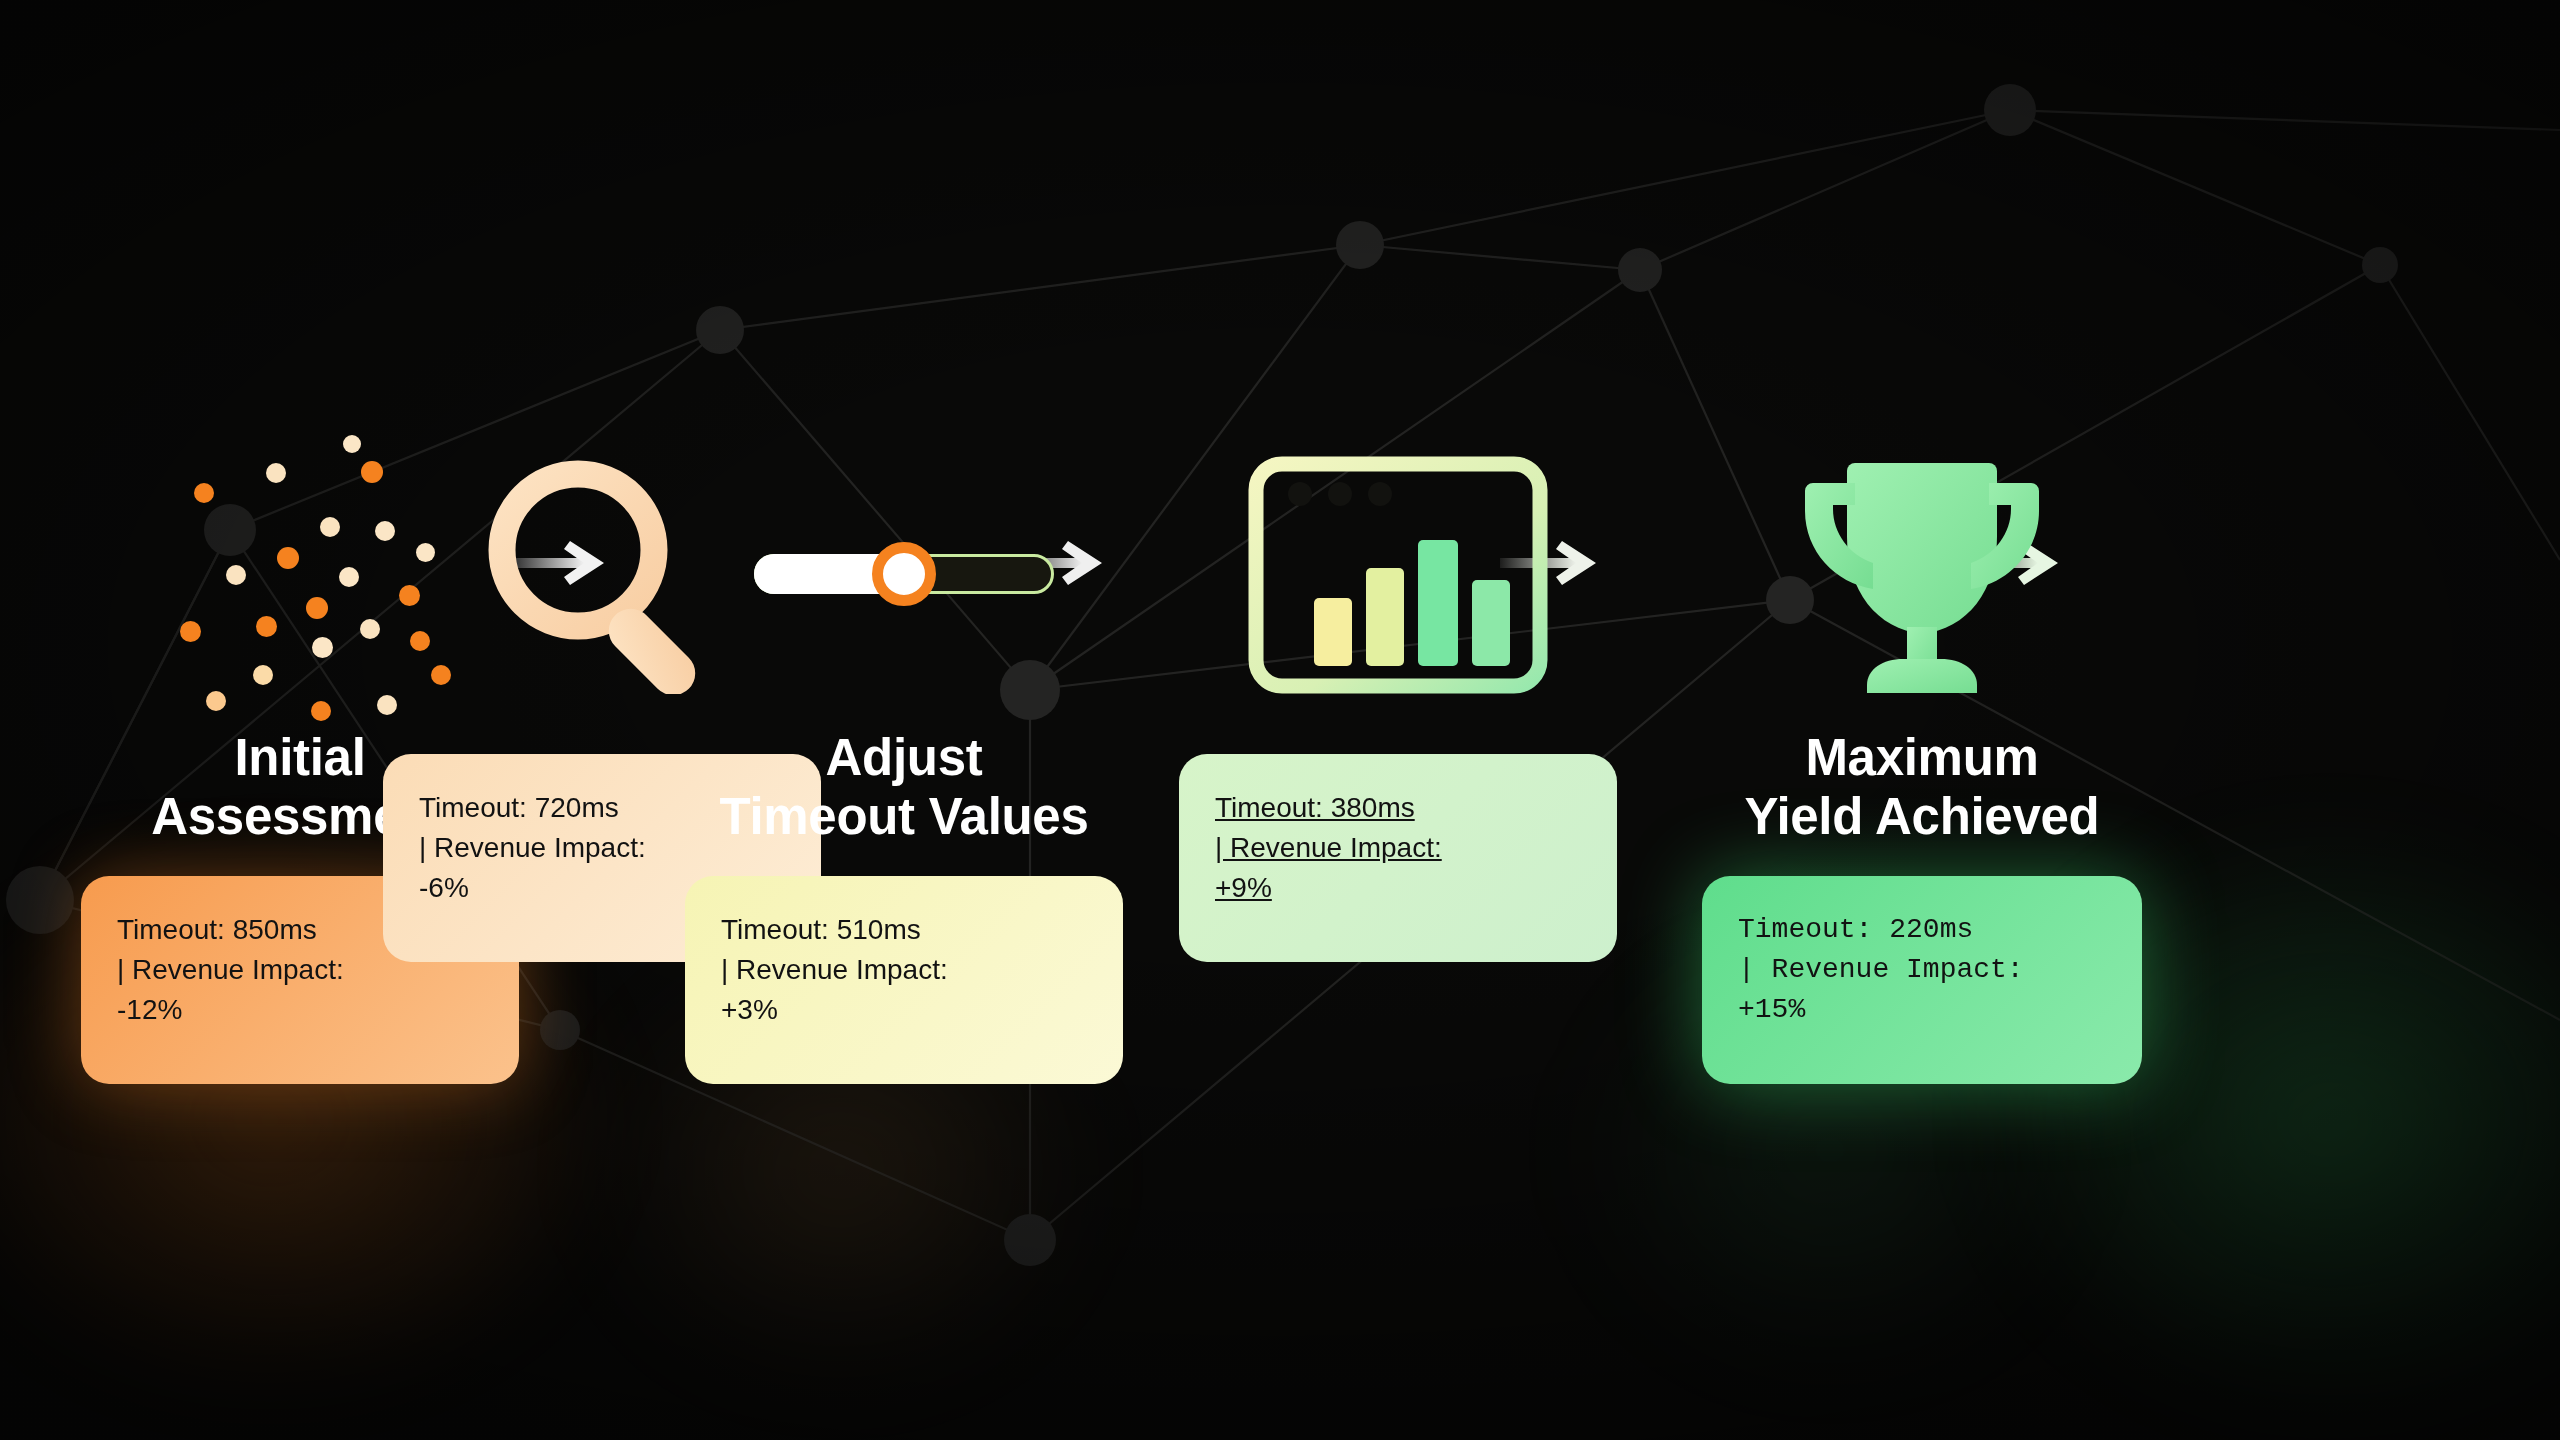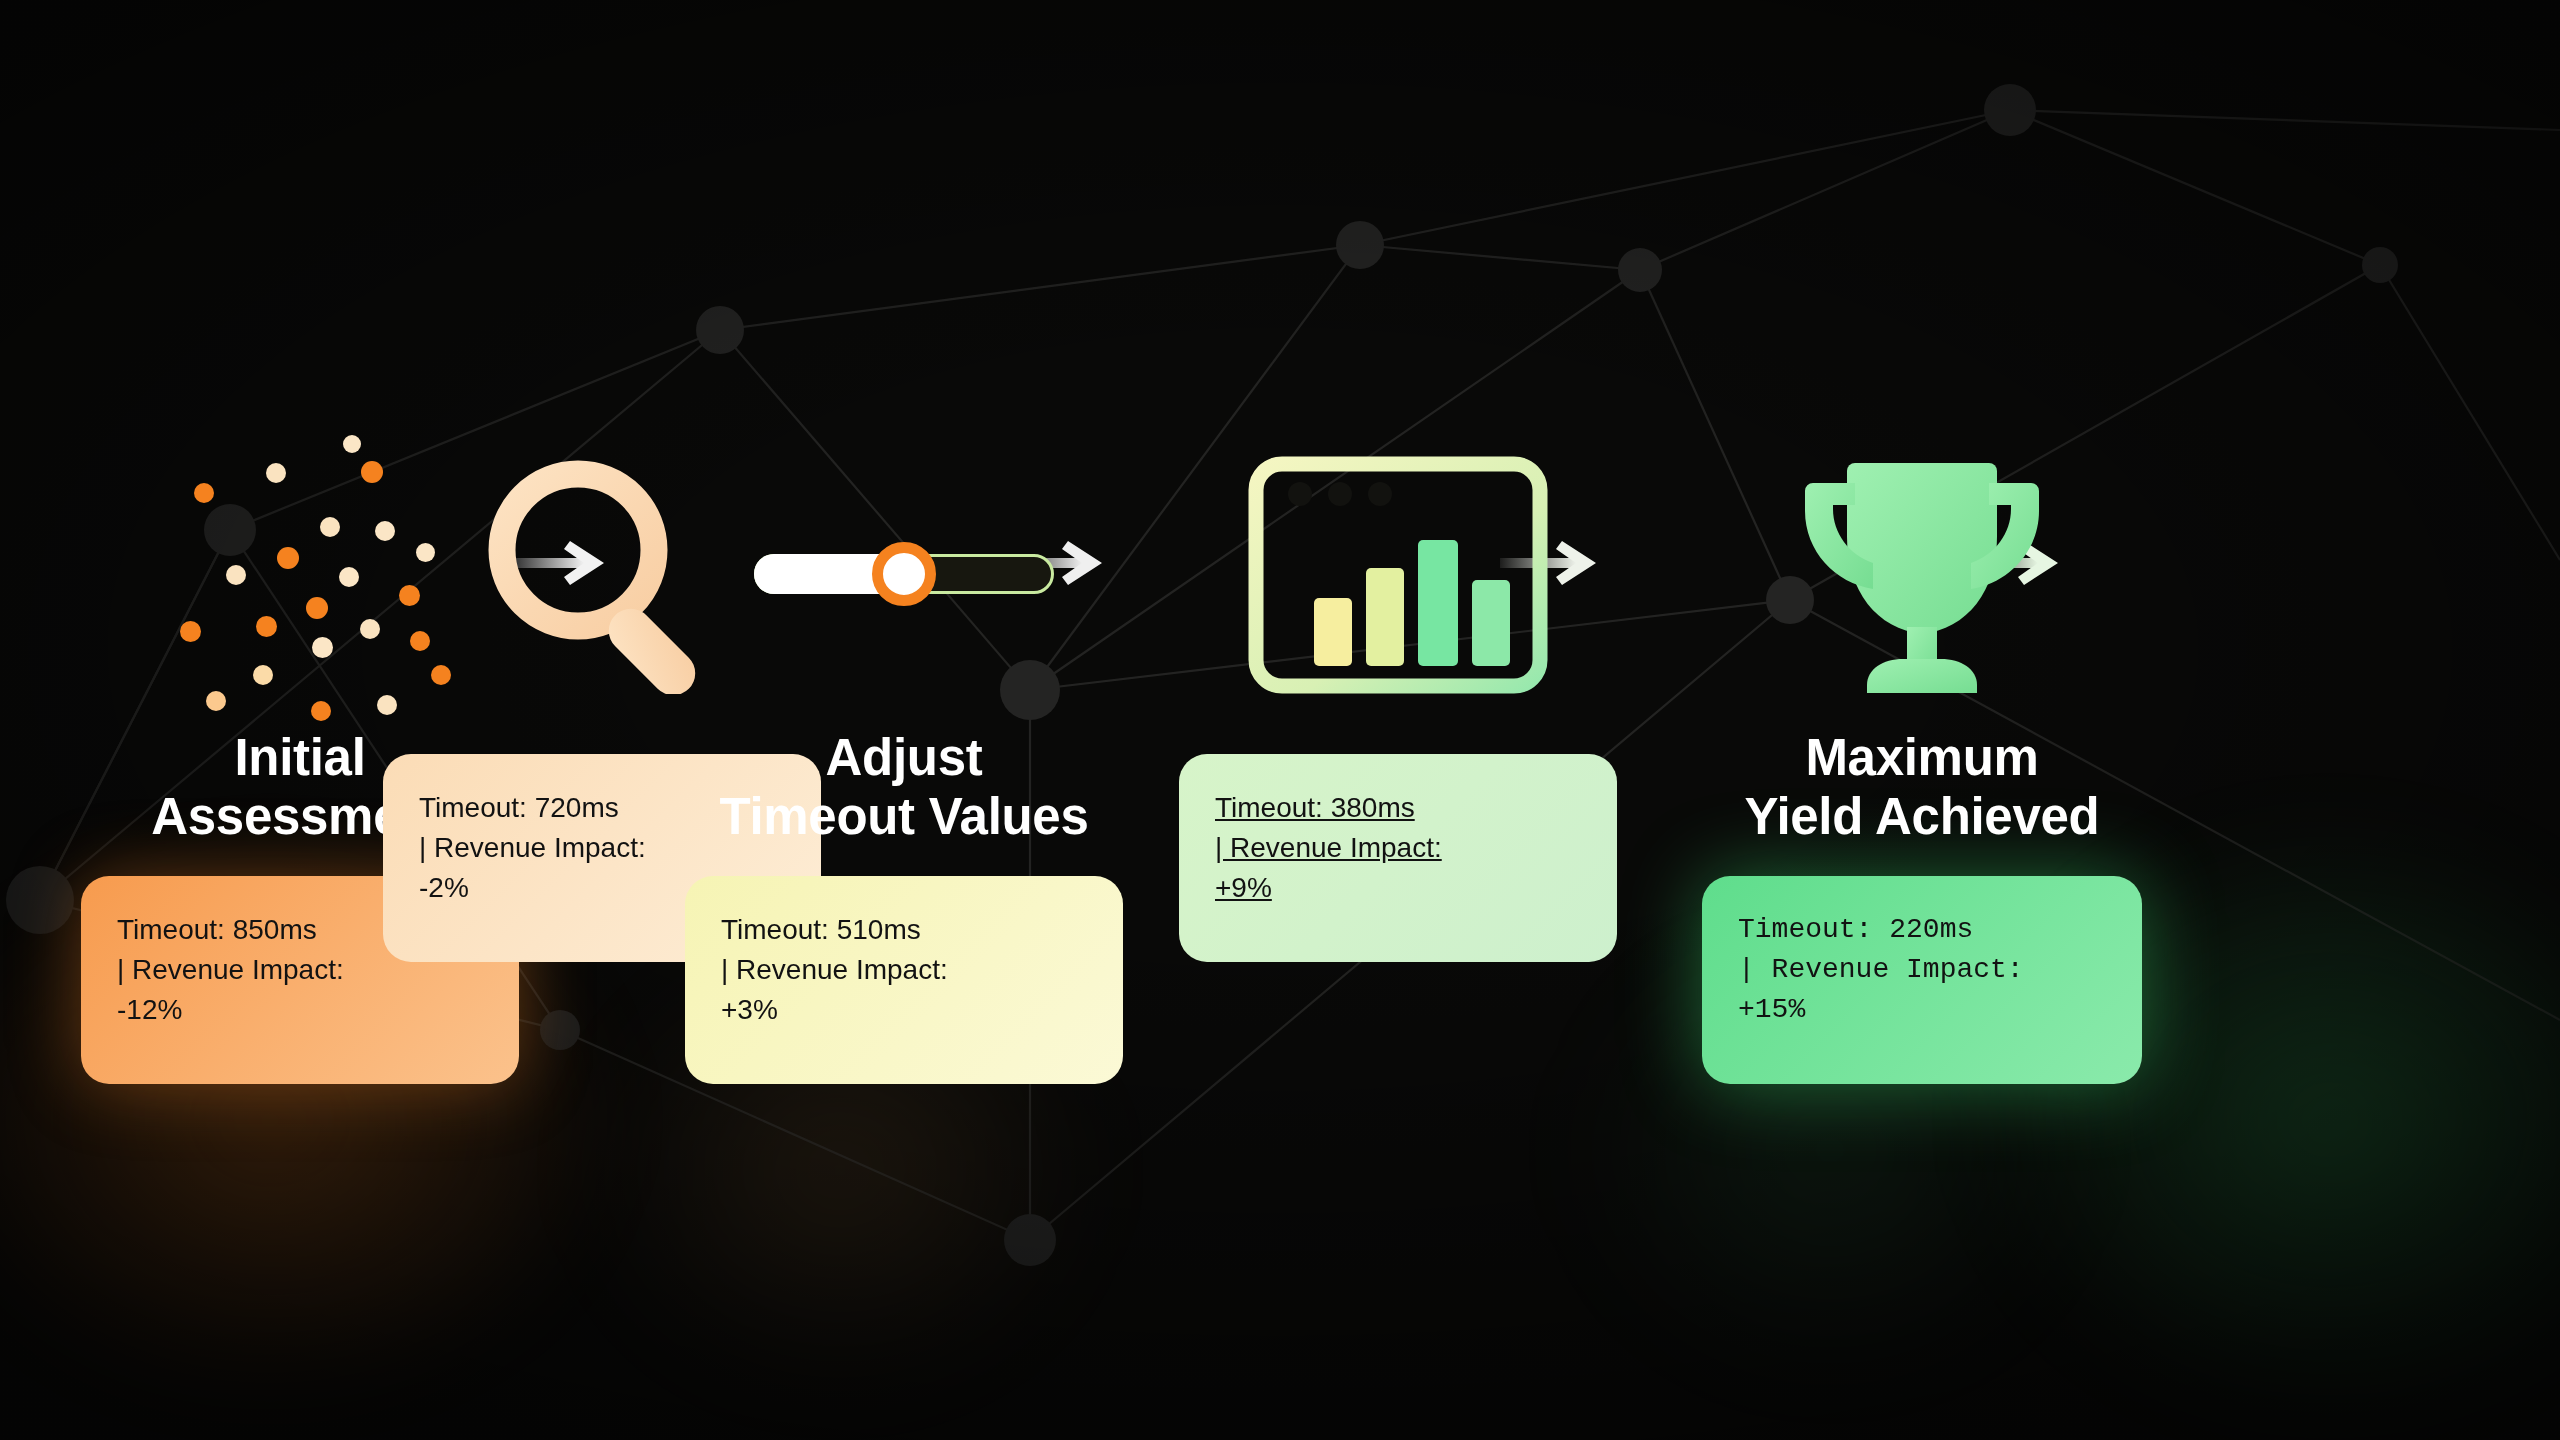--- a/index.html
+++ b/index.html
@@ -222,21 +222,21 @@
               <stop offset="55%" stop-color="#fad7b1"></stop>
               <stop offset="100%" stop-color="#f8ceA3"></stop>
             </linearGradient>
           </defs>
           <circle cx="106" cy="96" r="76" fill="none" stroke="url(#mg)" stroke-width="27"></circle>
           <rect x="158" y="146" width="44" height="104" rx="22" transform="rotate(-45 180 198)" fill="url(#mg)"></rect>
         </svg>
       </div>
       <div class="metric-card" style="background:linear-gradient(135deg,#fbdcb6 0%,#fdedd6 100%);">Timeout: 720ms
 | Revenue Impact:
--2%</div>
+-6%</div>
     </div>
 
     <svg class="arrow" style="left:1006px; top:535px;" viewBox="0 0 104 56">
       <defs>
         <linearGradient id="ag2" x1="0" y1="0" x2="1" y2="0">
           <stop offset="0%" stop-color="#1d1d1c"></stop>
           <stop offset="100%" stop-color="#efefef"></stop>
         </linearGradient>
       </defs>
       <rect x="0" y="23" width="76" height="10" fill="url(#ag2)"></rect>

